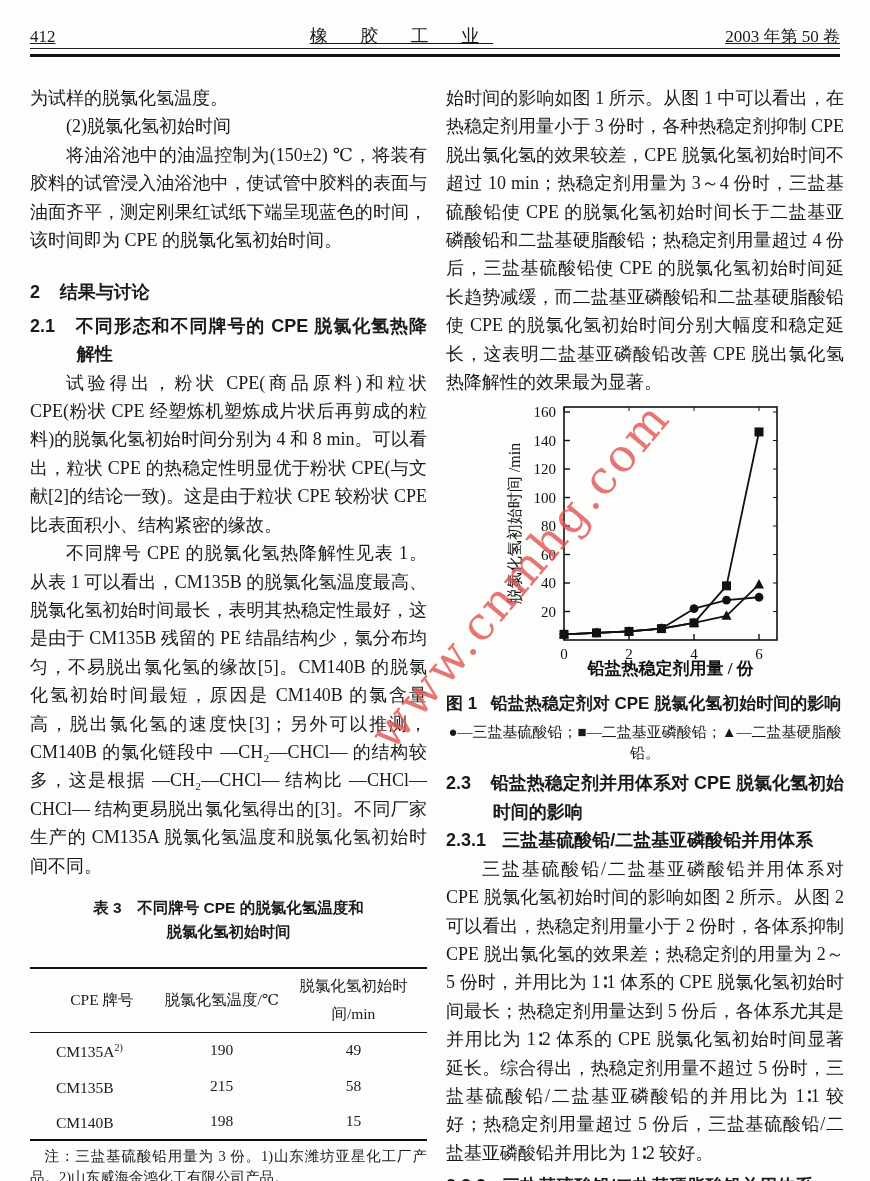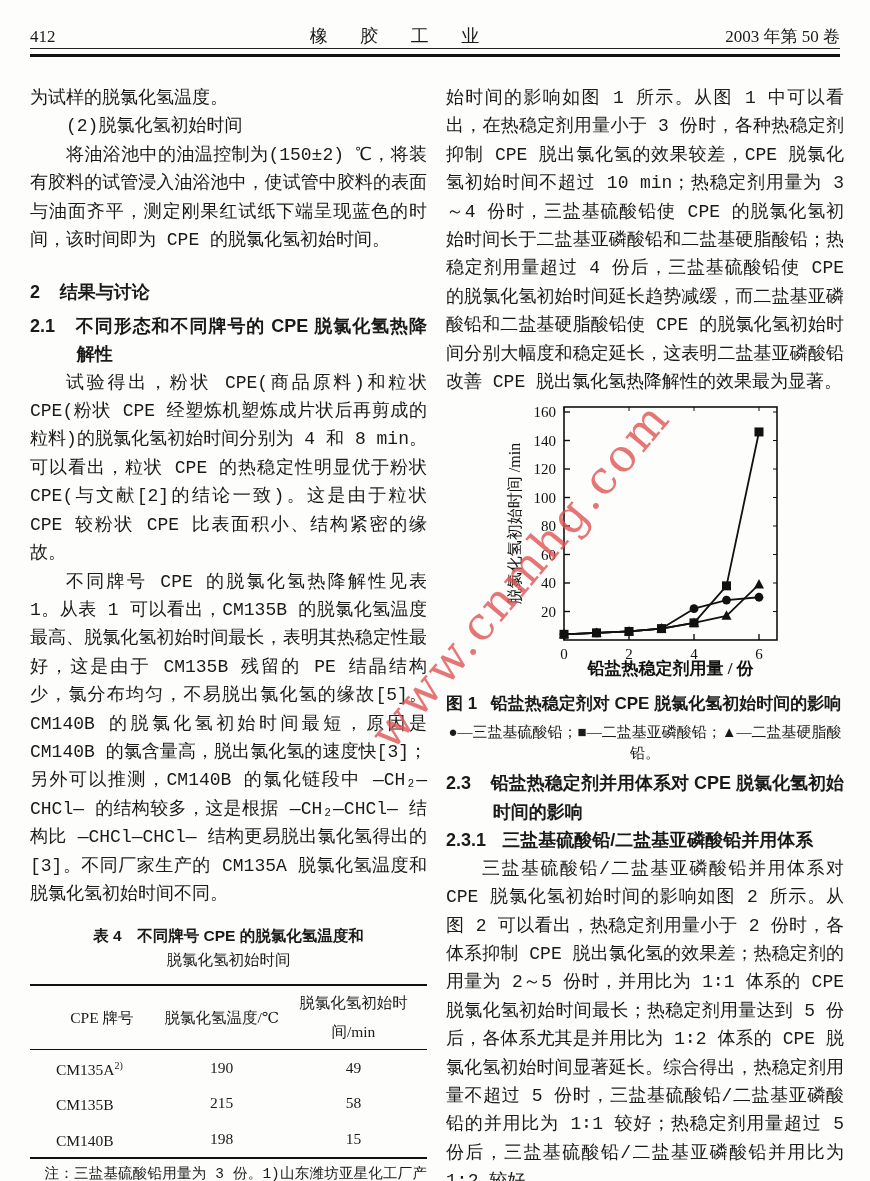--- a/index.html
+++ b/index.html
@@ -3,43 +3,43 @@
 <meta charset="utf-8">
 <style>
   html,body{margin:0;padding:0;}
   body{
     width:870px;height:1181px;position:relative;overflow:hidden;
     background:#fdfdfb;color:#1a1a1a;
     font-family:"Liberation Serif","DejaVu Serif",serif;
   }
   
   .page-header{position:absolute;top:24px;left:30px;width:810px;
-    display:flex;justify-content:space-between;align-items:baseline;font-size:17px;}
+    display:flex;justify-content:space-between;align-items:baseline;font-size:17px;text-decoration:underline;}
   .journal-title{letter-spacing:14px;font-size:18px;margin-left:22px;}
   .rule-thin{position:absolute;top:48px;left:30px;width:810px;height:1px;background:#222;}
   .rule-thick{position:absolute;top:54px;left:30px;width:810px;height:3px;background:#111;}
   
   .col{position:absolute;top:84px;width:397px;font-size:18px;line-height:28.4px;}
   .col-left{left:30px;}
   .col-right{left:446px;width:398px;}
-  p{margin:0;text-align:justify;font-family:Liberation Mono, monospace;}
+  p{margin:0;text-align:justify;}
   .indent{text-indent:2em;}
   .heading{font-family:"Liberation Sans","DejaVu Sans",sans-serif;font-weight:bold;
     padding-left:2.6em;text-indent:-2.6em;}
   .heading .h-num{margin-right:1.1em;}
   .heading-l3{padding-left:3.4em;text-indent:-3.4em;}
   .heading-l3 .h-num{margin-right:0.9em;}
   .sp-before{margin-top:24px;}
   .sp-before-sm{margin-top:5px;}
   
   .tbl-title{font-family:"Liberation Sans","DejaVu Sans",sans-serif;font-weight:bold;
     font-size:15.5px;line-height:24px;text-align:center;margin-top:16px;}
-  .tbl-title2{font-family:"Liberation Sans","DejaVu Sans",sans-serif;font-weight:normal;
+  .tbl-title2{font-family:"Liberation Sans","DejaVu Sans",sans-serif;font-weight:bold;
     font-size:15.5px;line-height:24px;text-align:center;}
-  table.data{width:100%;border-collapse:collapse;margin-top:12px;
+  table.data{width:100%;border-collapse:collapse;margin-top:23px;
     border-top:2px solid #111;border-bottom:2px solid #111;font-size:15.5px;table-layout:fixed;}
   table.data thead tr{border-bottom:1.3px solid #111;}
   table.data th{font-weight:normal;padding:3px 0;}
   table.data td{padding:1.5px 0;}
   .c-brand{width:32%;text-align:left;padding-left:26px !important;}
   .c-temp{width:30%;text-align:center;}
   .c-time{width:38%;text-align:center;}
   th.c-brand{text-align:center;padding-left:10px !important;}
   .tbl-note{font-size:14.5px;line-height:20.5px;text-indent:1em;margin-top:5px;text-align:justify;}
   sup{font-size:10px;}
@@ -69,21 +69,21 @@
 
 <div class="col col-left">
   <p>为试样的脱氯化氢温度。</p>
   <p class="indent">(2)脱氯化氢初始时间</p>
   <p class="indent">将油浴池中的油温控制为(150±2) ℃，将装有胶料的试管浸入油浴池中，使试管中胶料的表面与油面齐平，测定刚果红试纸下端呈现蓝色的时间，该时间即为 CPE 的脱氯化氢初始时间。</p>
   <p class="heading sp-before"><span class="h-num">2</span><span>结果与讨论</span></p>
   <p class="heading sp-before-sm"><span class="h-num">2.1</span><span>不同形态和不同牌号的 CPE 脱氯化氢热降解性</span></p>
   <p class="indent">试验得出，粉状 CPE(商品原料)和粒状 CPE(粉状 CPE 经塑炼机塑炼成片状后再剪成的粒料)的脱氯化氢初始时间分别为 4 和 8 min。可以看出，粒状 CPE 的热稳定性明显优于粉状 CPE(与文献[2]的结论一致)。这是由于粒状 CPE 较粉状 CPE 比表面积小、结构紧密的缘故。</p>
   <p class="indent">不同牌号 CPE 的脱氯化氢热降解性见表 1。从表 1 可以看出，CM135B 的脱氯化氢温度最高、脱氯化氢初始时间最长，表明其热稳定性最好，这是由于 CM135B 残留的 PE 结晶结构少，氯分布均匀，不易脱出氯化氢的缘故[5]。CM140B 的脱氯化氢初始时间最短，原因是 CM140B 的氯含量高，脱出氯化氢的速度快[3]；另外可以推测，CM140B 的氯化链段中 —CH₂—CHCl— 的结构较多，这是根据 —CH₂—CHCl— 结构比 —CHCl—CHCl— 结构更易脱出氯化氢得出的[3]。不同厂家生产的 CM135A 脱氯化氢温度和脱氯化氢初始时间不同。</p>
 
-  <div class="tbl-title">表 4　不同牌号 CPE 的脱氯化氢温度和</div>
+  <div class="tbl-title">表 3　不同牌号 CPE 的脱氯化氢温度和</div>
   <div class="tbl-title2">脱氯化氢初始时间</div>
   <table class="data">
     <thead>
       <tr>
         <th class="c-brand">CPE 牌号</th>
         <th class="c-temp">脱氯化氢温度/℃</th>
         <th class="c-time">脱氯化氢初始时间/min</th>
       </tr>
     </thead>
     <tbody>

